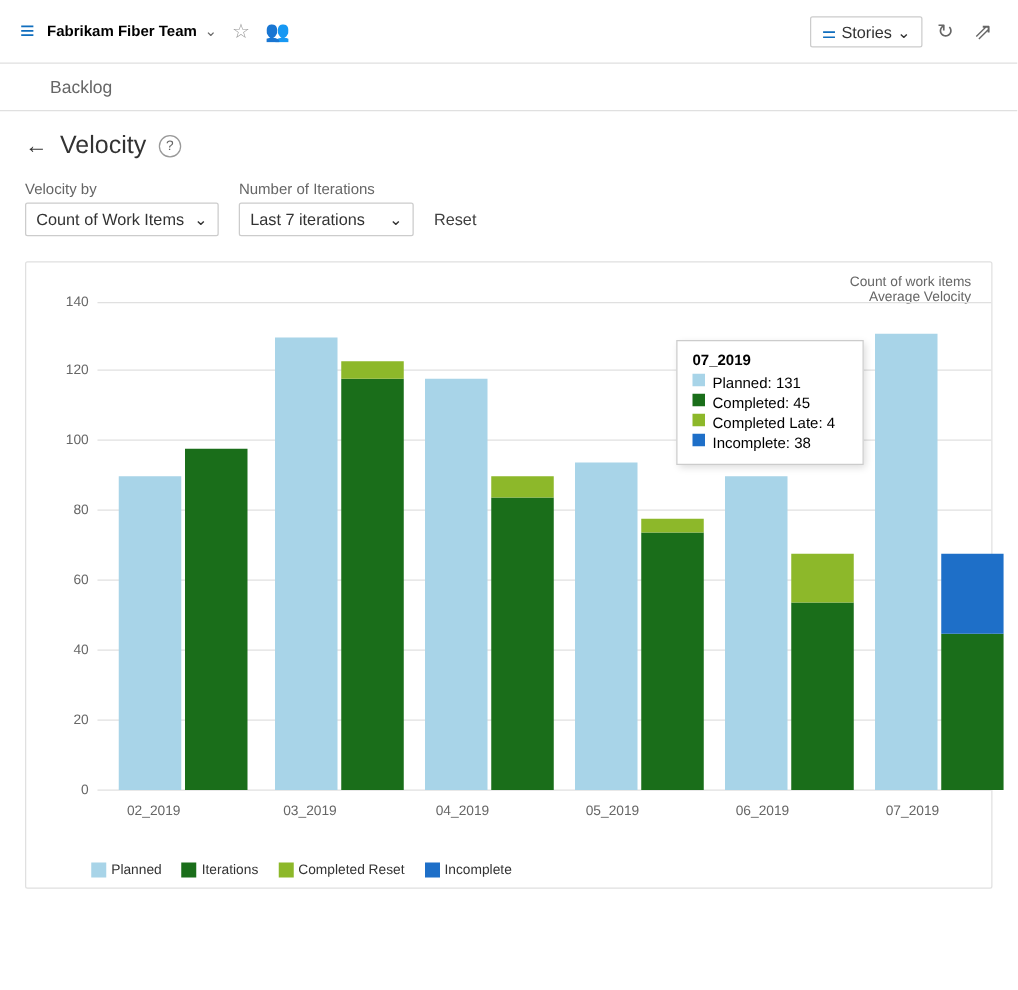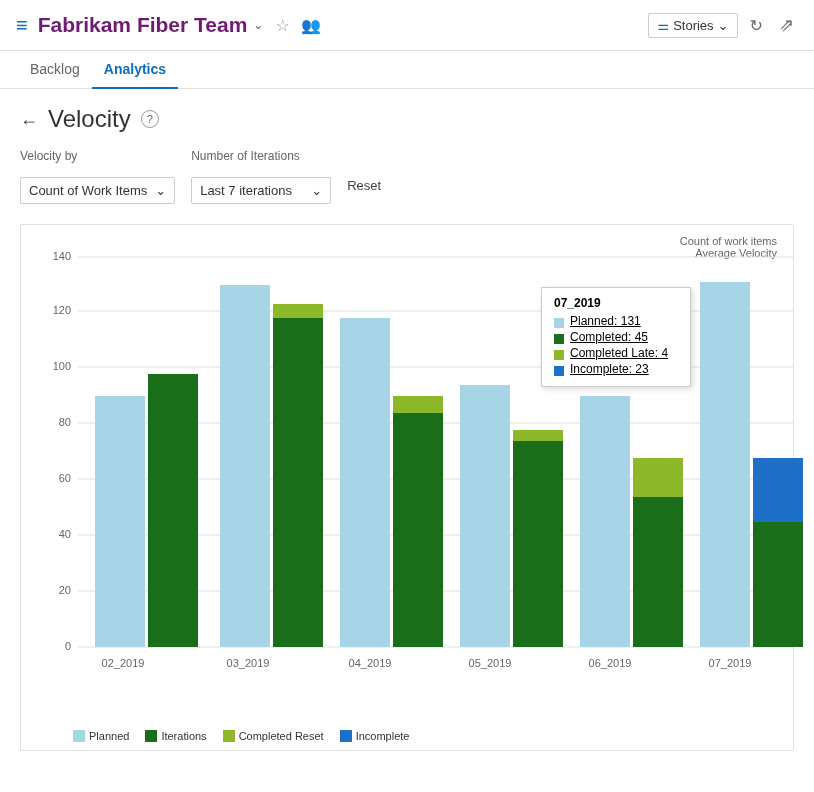--- a/index.html
+++ b/index.html
@@ -1,57 +1,57 @@
 <!DOCTYPE html>
 <html><head>
   <meta charset="utf-8">
   <style>
     * { box-sizing: border-box; margin: 0; padding: 0; }
     body { font-family: 'Segoe UI', Arial, sans-serif; background: #fff; width: 814px; min-height: 792px; overflow-x: hidden; }
 
     .header { display: flex; align-items: center; padding: 10px 16px; border-bottom: 1px solid #e0e0e0; }
     .header-icon { margin-right: 10px; color: #106ebe; font-size: 20px; }
-    .header-title { font-size: 21px; font-weight: 600; color: #701a75; }
+    .header-title { font-size: 12px; font-weight: 600; color: #000000; }
     .header-chevron { margin-left: 6px; color: #666; font-size: 12px; cursor: pointer; }
     .header-star { margin-left: 12px; color: #999; font-size: 16px; cursor: pointer; }
     .header-team { margin-left: 12px; color: #999; font-size: 16px; cursor: pointer; }
 
-    .nav-tabs { display: flex; align-items: center; padding: 0 18px; border-bottom: 1px solid #e0e0e0; }
+    .nav-tabs { display: flex; align-items: center; padding: 0 28px; border-bottom: 1px solid #e0e0e0; }
     .nav-tab { padding: 10px 12px; font-size: 14px; color: #666; cursor: pointer; text-decoration: none; border-bottom: 2px solid transparent; margin-bottom: -1px; }
     .nav-tab.active { color: #106ebe; font-weight: 600; border-bottom: 2px solid #106ebe; }
 
     .top-right { margin-left: auto; display: flex; align-items: center; gap: 8px; }
     .stories-btn { display: flex; align-items: center; gap: 4px; padding: 4px 8px; border: 1px solid #ccc; border-radius: 2px; font-size: 13px; color: #333; cursor: pointer; background: #fff; }
     .icon-btn { background: none; border: none; cursor: pointer; color: #666; font-size: 16px; padding: 4px; }
 
     .page-content { padding: 16px 20px; }
     .page-header { display: flex; align-items: center; gap: 10px; margin-bottom: 16px; }
     .back-btn { background: none; border: none; cursor: pointer; font-size: 18px; color: #333; padding: 0; }
-    .page-title { font-size: 24px; font-weight: 400; color: #333; }
+    .page-title { font-size: 20px; font-weight: 400; color: #333; }
     .help-icon { color: #666; font-size: 14px; cursor: pointer; border: 1px solid #999; border-radius: 50%; width: 18px; height: 18px; display: flex; align-items: center; justify-content: center; font-size: 11px; }
 
     .filters { display: flex; align-items: center; gap: 16px; margin-bottom: 20px; }
-    .filter-group { display: flex; flex-direction: column; gap: 14px; }
+    .filter-group { display: flex; flex-direction: column; gap: 4px; }
     .filter-label { font-size: 12px; color: #666; }
     .filter-select { display: flex; align-items: center; border: 1px solid #ccc; border-radius: 2px; padding: 5px 8px; font-size: 13px; color: #333; cursor: pointer; background: #fff; min-width: 140px; justify-content: space-between; gap: 8px; }
     .reset-btn { background: none; border: none; cursor: pointer; font-size: 13px; color: #404040; margin-top: 18px; }
 
     .chart-container { background: #fff; border: 1px solid #e0e0e0; border-radius: 2px; padding: 10px 10px 10px 10px; position: relative; }
     .chart-top-right { position: absolute; top: 10px; right: 16px; text-align: right; }
 
     .chart-area { position: relative; margin-top: 10px; }
     .chart-svg { display: block; }
 
     .legend { display: flex; gap: 16px; margin-top: 8px; padding-left: 40px; }
-    .legend-item { display: flex; align-items: center; gap: 4px; font-size: 11px; color: #333; margin-top: 25px; }
+    .legend-item { display: flex; align-items: center; gap: 4px; font-size: 11px; color: #333; }
     .legend-color { width: 12px; height: 12px; display: inline-block; }
 
     .tooltip-box { position: absolute; background: #fff; border: 1px solid #ccc; padding: 8px 12px; font-size: 12px; box-shadow: 2px 2px 6px rgba(0,0,0,0.15); z-index: 10; }
     .tooltip-title { font-weight: 600; margin-bottom: 4px; font-size: 12px; }
-    .tooltip-row { display: flex; align-items: flex-end; gap: 6px; margin: 2px 0; text-decoration: underline; }
+    .tooltip-row { display: flex; align-items: flex-start; gap: 6px; margin: 2px 0; }
     .tooltip-dot { width: 10px; height: 10px; display: inline-block; }
   </style>
 </head>
 <body>
 
 <div class="header">
   <span class="header-icon">≡</span>
   <span class="header-title">Fabrikam Fiber Team</span>
   <span class="header-chevron">⌄</span>
   <span class="header-star">☆</span>
@@ -62,21 +62,20 @@
       <span>Stories</span>
       <span>⌄</span>
     </button>
     <button class="icon-btn">↻</button>
     <button class="icon-btn" style="font-size:18px;">⇗</button>
   </div>
 </div>
 
 <div class="nav-tabs">
   <a class="nav-tab">Backlog</a>
-  <a class="nav-tab active">Analytics</a>
 </div>
 
 <div class="page-content">
 
   <div class="page-header">
     <button class="back-btn">←</button>
     <span class="page-title">Velocity</span>
     <div class="help-icon">?</div>
   </div>
 
@@ -174,21 +173,21 @@
         <div class="tooltip-row">
           <span class="tooltip-dot" style="background:#1a6e1a;"></span>
           <span>Completed: 45</span>
         </div>
         <div class="tooltip-row">
           <span class="tooltip-dot" style="background:#8db82a;"></span>
           <span>Completed Late: 4</span>
         </div>
         <div class="tooltip-row">
           <span class="tooltip-dot" style="background:#1e6fc8;"></span>
-          <span>Incomplete: 23</span>
+          <span>Incomplete: 38</span>
         </div>
       </div>
     </div>
 
     <div class="legend">
       <div class="legend-item">
         <span class="legend-color" style="background:#a8d4e8;"></span>
         <span>Planned</span>
       </div>
       <div class="legend-item">

